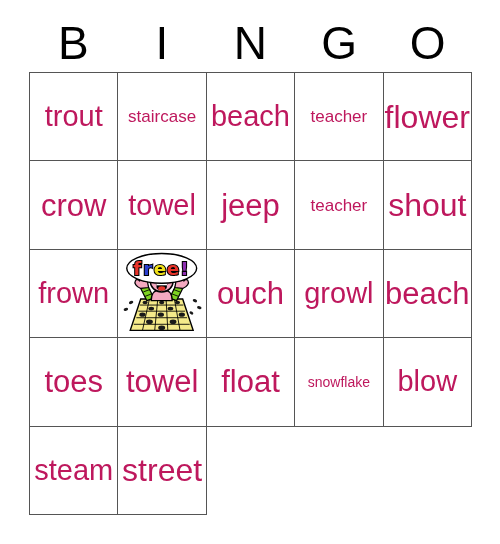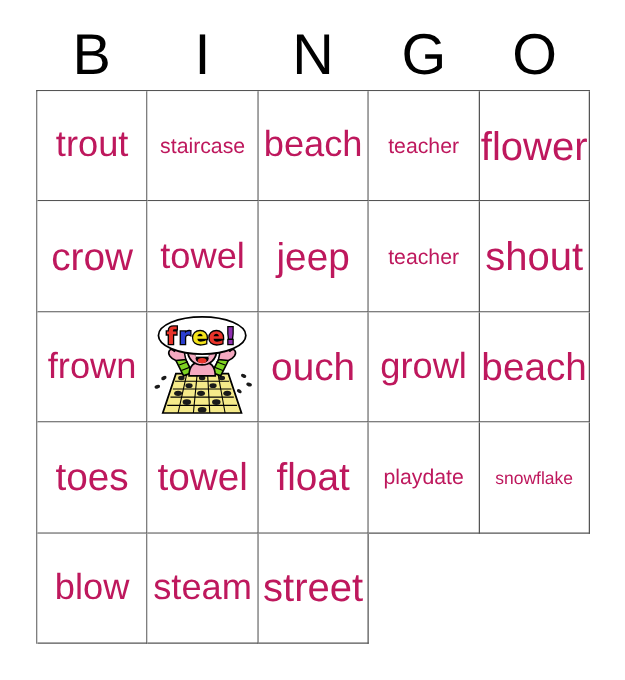--- a/index.html
+++ b/index.html
@@ -228,23 +228,20 @@
     </div>
     <div class="cell">
       <span class="cell-text sz-xl">toes</span>
     </div>
     <div class="cell">
       <span class="cell-text sz-xl">towel</span>
     </div>
     <div class="cell">
       <span class="cell-text sz-xl">float</span>
     </div>
-    <div class="cell">
-      <span class="cell-text sz-sm">playdate</span>
-    </div>
 
     <div class="cell">
       <span class="cell-text sz-xs">snowflake</span>
     </div>
     <div class="cell">
       <span class="cell-text sz-lg">blow</span>
     </div>
     <div class="cell">
       <span class="cell-text sz-lg">steam</span>
     </div>

